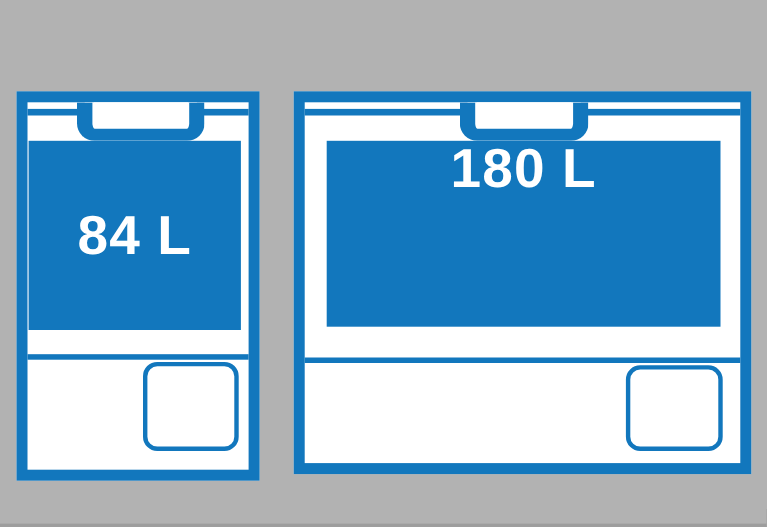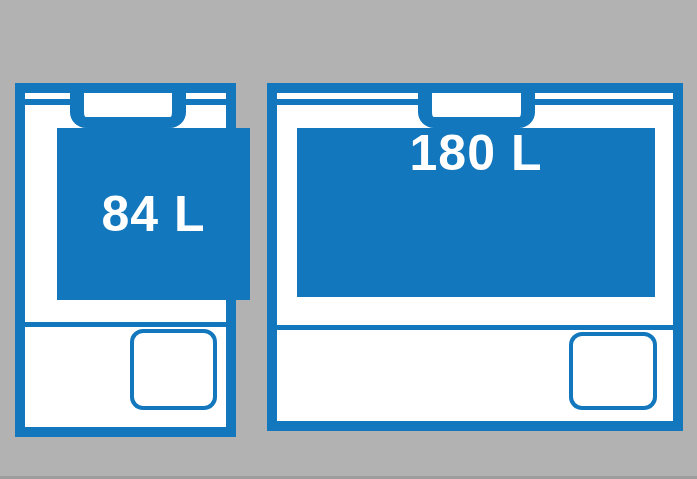--- a/index.html
+++ b/index.html
@@ -61,21 +61,21 @@
     position: absolute;
     background: var(--accent-blue, #1277bd);
     color: var(--content-white, #fff);
     display: flex;
     flex-direction: column;
     align-items: center;
     justify-content: center;
     text-align: center;
     z-index: 1;
   }
-  .cooler-small .panel { left: 32px; top: 35px; width: 193px; height: 172px; }
+  .cooler-small .panel { left: 1px; top: 35px; width: 193px; height: 172px; }
   .cooler-large .panel { left: 20px; top: 35px; width: 358px; height: 169px; justify-content: space-between; }
 
   .capacity {
     font-weight: bold;
     font-size: 50px;
     line-height: 1;
     letter-spacing: 1px;
     white-space: nowrap;
   }
   .boxes {

